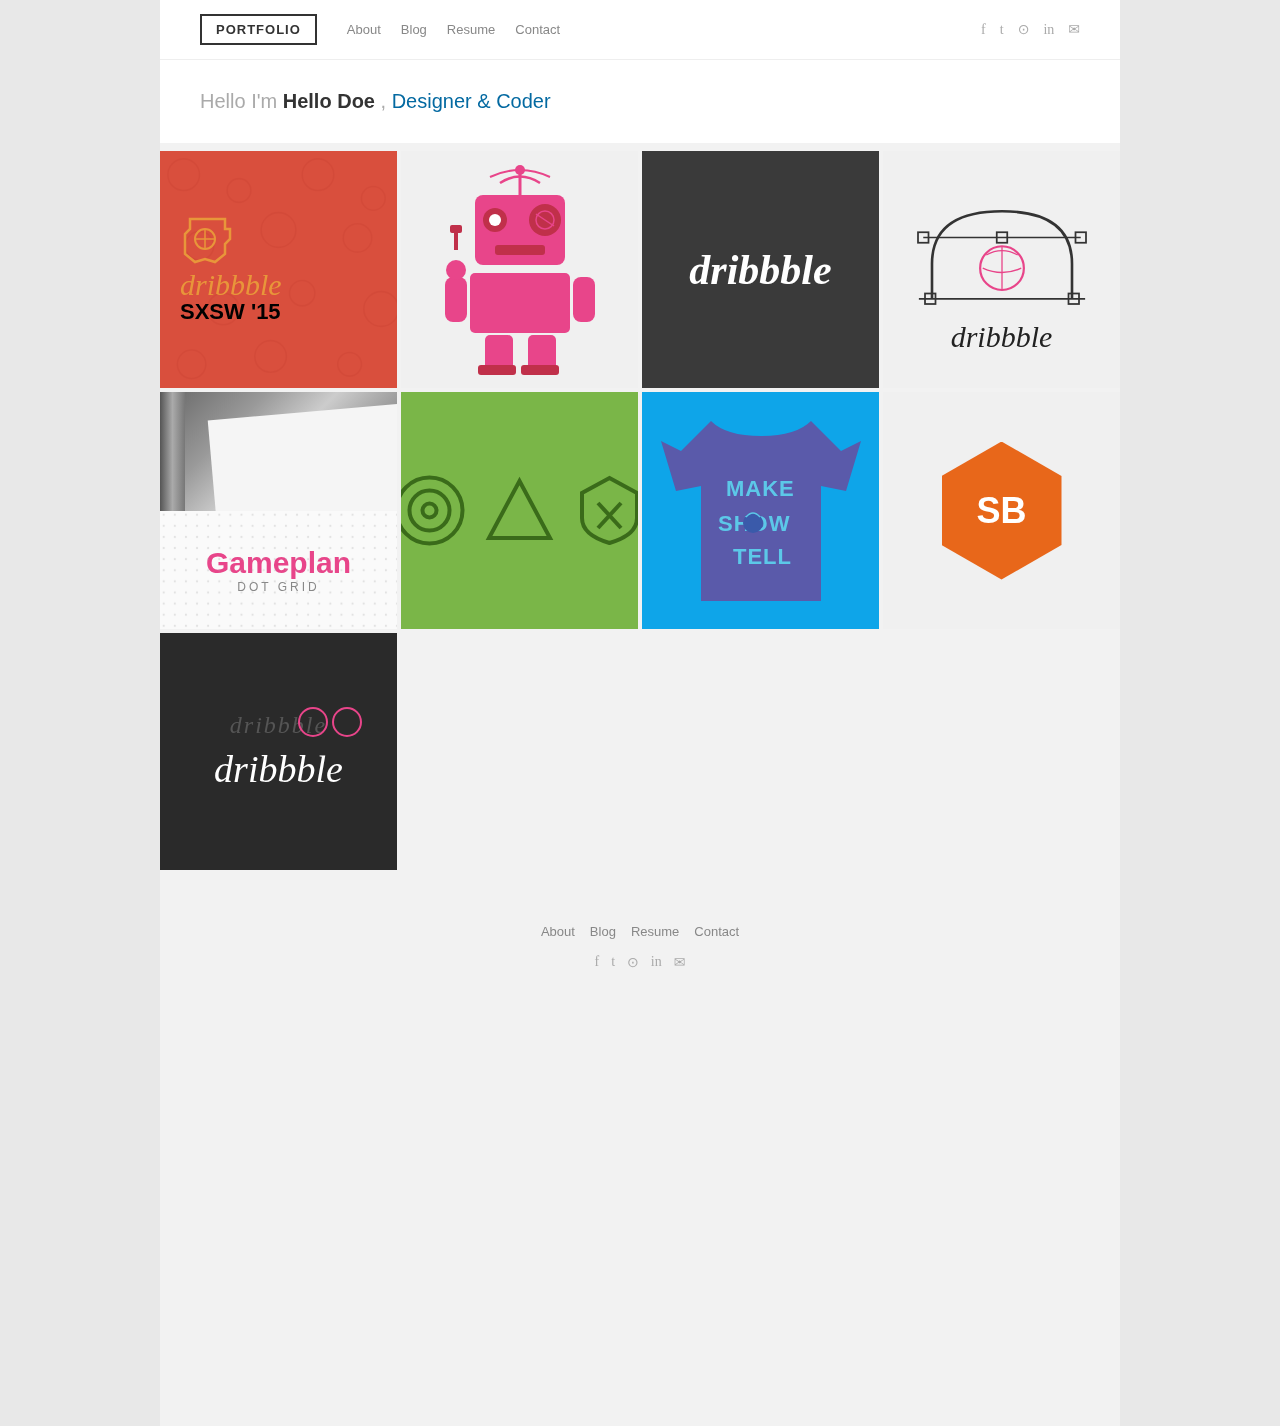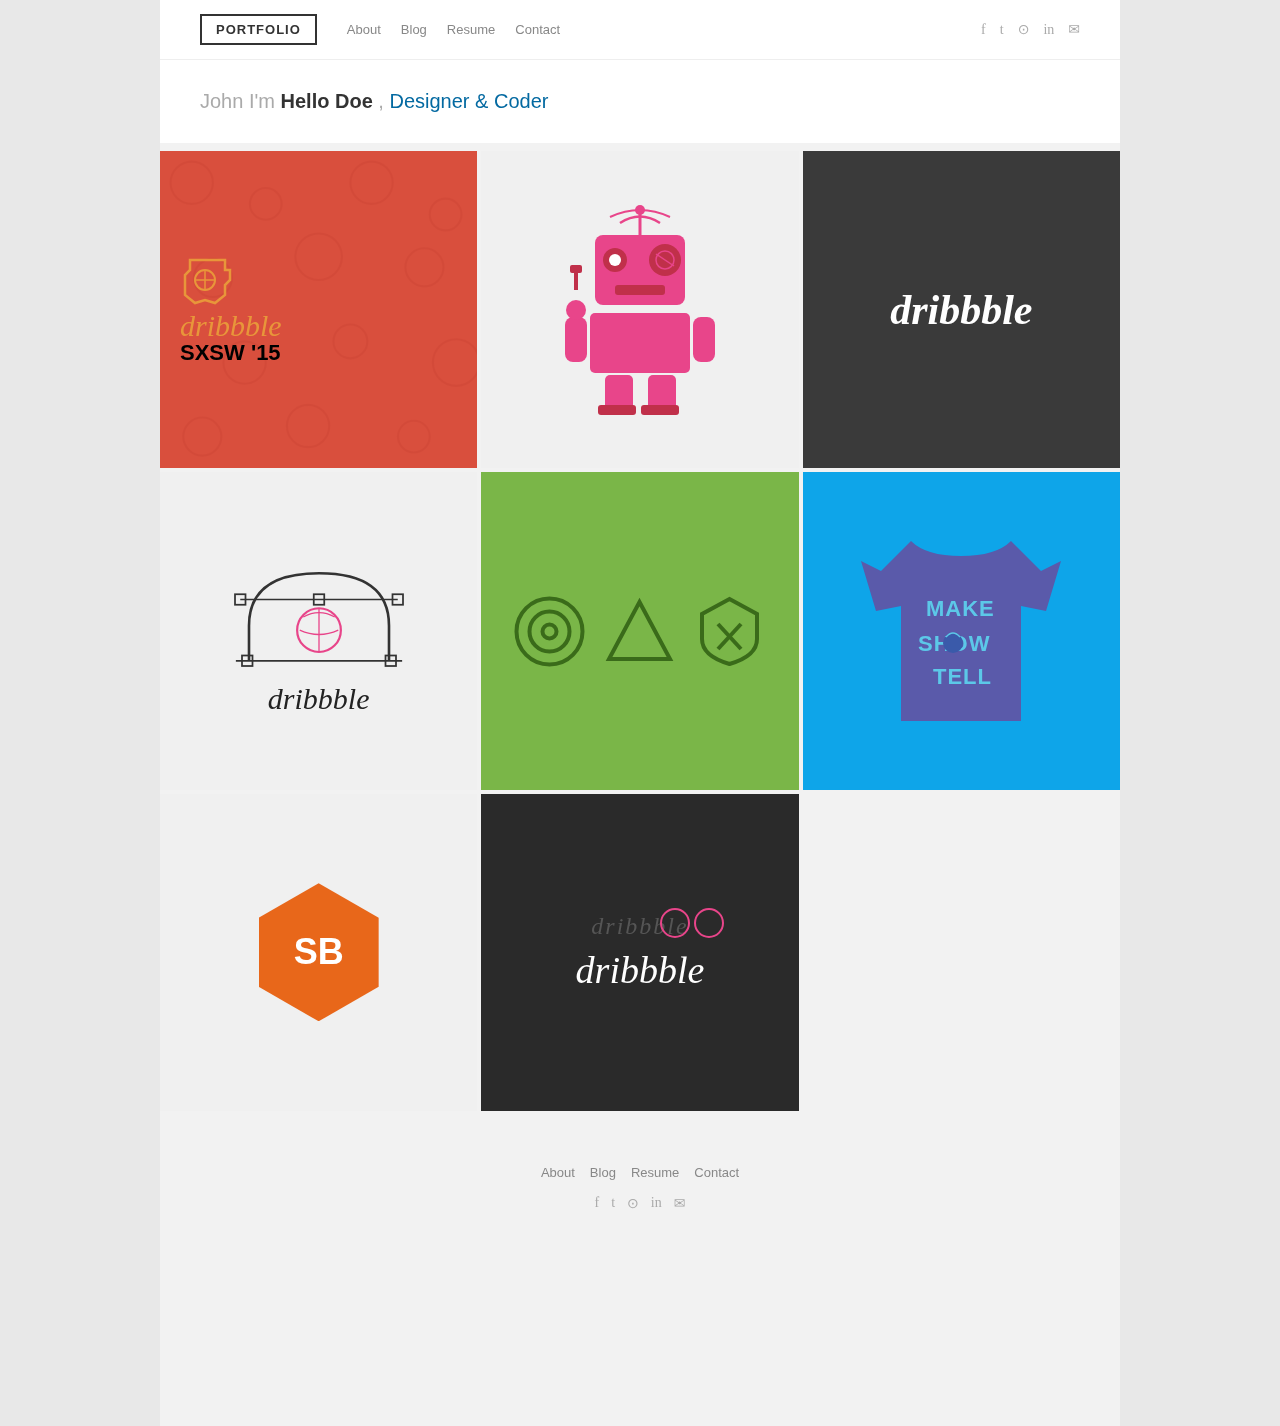--- a/index.html
+++ b/index.html
@@ -84,21 +84,21 @@
       font-family: Arial, sans-serif;
     }
 
     .hero-text .accent {
       color: #0369a1;
     }
 
     
     .portfolio-grid {
       display: grid;
-      grid-template-columns: repeat(3, 1fr);
+      grid-template-columns: repeat(4, 1fr);
       gap: 4px;
       padding: 4px 0;
     }
 
     .grid-item {
       aspect-ratio: 1;
       overflow: hidden;
       position: relative;
     }
 
@@ -339,21 +339,21 @@
       <span class="icon">f</span>
       <span class="icon">t</span>
       <span class="icon">⊙</span>
       <span class="icon">in</span>
       <span class="icon">✉</span>
     </div>
   </div>
 
   <div class="hero">
     <p class="hero-text">
-      <span>John I'm </span>
+      <span>Hello I'm </span>
       <strong>Hello Doe</strong>
       <span> , </span>
       <span class="accent">Designer &amp; Coder</span>
     </p>
   </div>
 
   <div class="portfolio-grid">
 
     <div class="grid-item item-1">
       <div style="padding:20px; width:100%; height:100%; display:flex; flex-direction:column; justify-content:center; align-items:flex-start; position:relative;">
@@ -455,20 +455,44 @@
 
           <circle cx="110" cy="95" r="25" fill="none" stroke="#e8458a" stroke-width="2.5"></circle>
           <path d="M92,80 Q110,70 128,80" fill="none" stroke="#e8458a" stroke-width="1.5"></path>
           <path d="M88,95 Q110,105 132,95" fill="none" stroke="#e8458a" stroke-width="1.5"></path>
           <line x1="110" y1="70" x2="110" y2="120" stroke="#e8458a" stroke-width="1.5"></line>
         </svg>
         <span class="arch-text">dribbble</span>
       </div>
     </div>
 
+    <div class="grid-item item-5">
+      <div style="width:100%; height:100%; display:flex; flex-direction:column; position:relative; overflow:hidden;">
+
+        <div style="flex:1; background:linear-gradient(135deg, #666 0%, #999 30%, #ccc 50%, #999 70%, #666 100%); position:relative; overflow:hidden;">
+
+          <div style="position:absolute; left:0; top:0; bottom:0; width:25px; background:linear-gradient(to right, #555, #aaa, #777); display:flex; flex-direction:column; justify-content:space-around; align-items:center; padding:5px 0;">
+          </div>
+
+          <div style="position:absolute; right:0; top:10%; bottom:0; width:80%; background:#f5f5f5; transform:rotate(-5deg); transform-origin:top right;"></div>
+        </div>
+
+        <div style="flex:1; background:#fafafa; display:flex; flex-direction:column; align-items:center; justify-content:center; position:relative;">
+
+          <svg style="position:absolute;top:0;left:0;width:100%;height:100%;opacity:0.3;" viewBox="0 0 320 160">
+            <pattern id="dots" x="0" y="0" width="15" height="15" patternUnits="userSpaceOnUse">
+              <circle cx="5" cy="5" r="1.5" fill="#aaa"></circle>
+            </pattern>
+            <rect width="320" height="160" fill="url(#dots)"></rect>
+          </svg>
+          <div class="gameplan-title">Gameplan</div>
+          <div class="gameplan-sub">DOT GRID</div>
+        </div>
+      </div>
+    </div>
 
     <div class="grid-item item-6">
       <div class="green-icons" style="height:100%; align-items:center; justify-content:center;">
 
         <svg width="75" height="75" viewBox="0 0 75 75">
           <circle cx="37.5" cy="37.5" r="33" fill="none" stroke="#3a6b1a" stroke-width="4"></circle>
           <circle cx="37.5" cy="37.5" r="20" fill="none" stroke="#3a6b1a" stroke-width="4"></circle>
           <circle cx="37.5" cy="37.5" r="7" fill="none" stroke="#3a6b1a" stroke-width="4"></circle>
         </svg>
 

